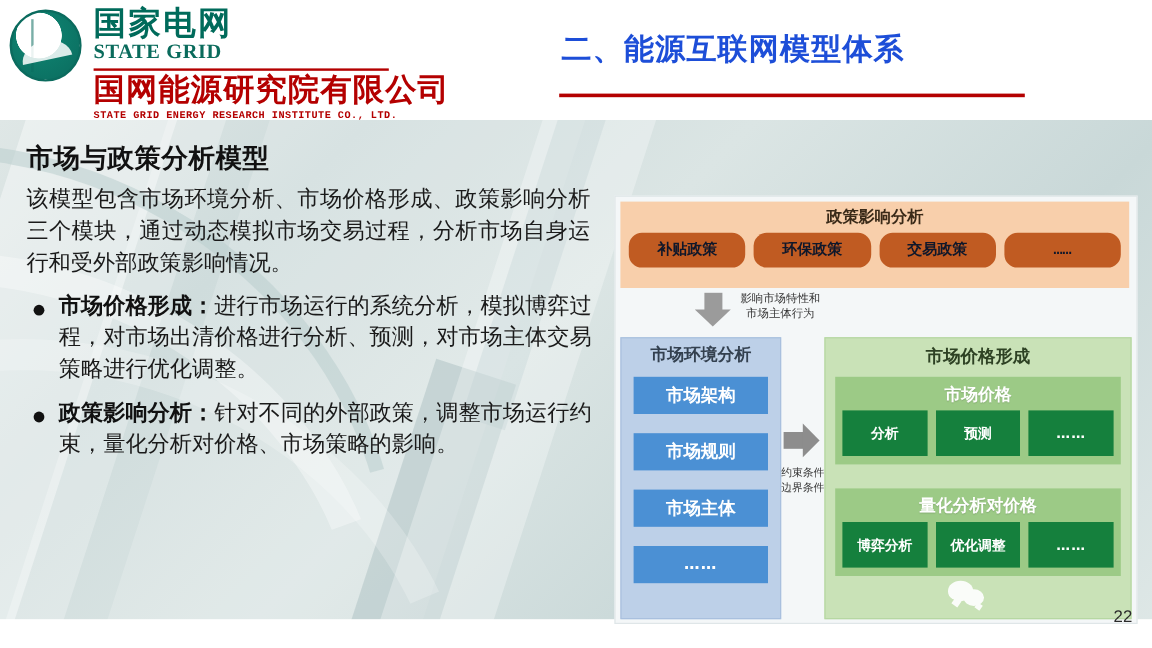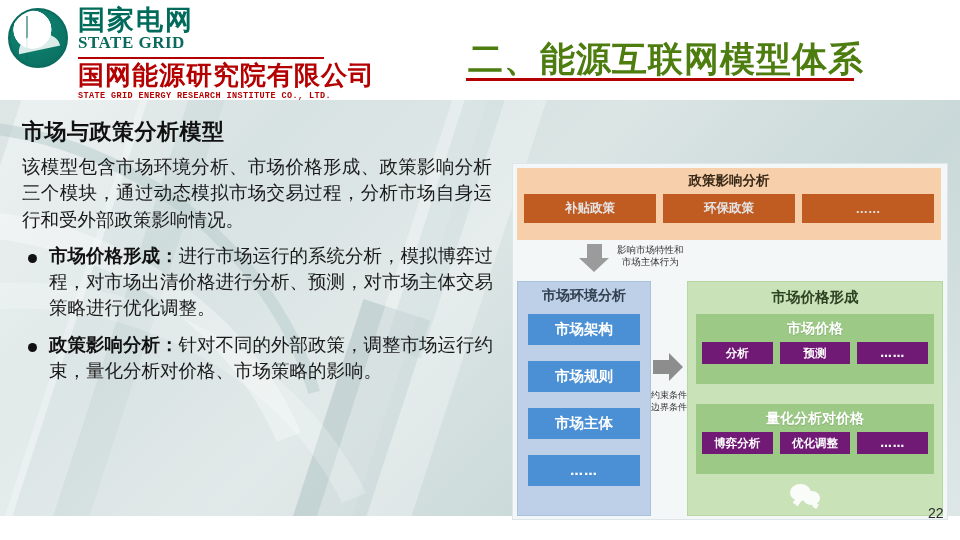--- a/index.html
+++ b/index.html
@@ -23,21 +23,21 @@
   .lt-cn{font-size:27px;font-weight:bold;color:#006b5b;letter-spacing:2px;line-height:1.05;
          font-family:"DejaVu Sans","Liberation Sans",sans-serif;}
   .lt-en{font-size:17px;font-weight:bold;color:#0a6b5c;letter-spacing:.5px;
          font-family:"Liberation Serif","DejaVu Serif",serif;margin-top:-1px;}
   .lt-rule{width:246px;height:2px;background:#b40000;margin:4px 0 3px 0;}
   .lt-cn2{font-size:26px;font-weight:bold;color:#b40000;letter-spacing:1px;line-height:1.05;
           font-family:"DejaVu Sans","Liberation Sans",sans-serif;}
   .lt-en2{font-size:8.5px;font-weight:bold;color:#b40000;letter-spacing:.4px;
           font-family:Liberation Mono, monospace;margin-top:1px;}
 
-  .slide-title{position:absolute;left:468px;top:36px;font-size:35px;font-weight:bold;color:#4d7c0f;
+  .slide-title{position:absolute;left:468px;top:24px;font-size:25px;font-weight:bold;color:#1d4ed8;
      letter-spacing:1px;font-family:"DejaVu Sans","Liberation Sans",sans-serif;white-space:nowrap;}
   .title-rule{position:absolute;left:466px;top:78px;width:388px;height:3px;background:#b40000;}
 
   
   .bodybg{position:absolute;left:0;top:100px;width:960px;height:440px;overflow:hidden;
      background:linear-gradient(135deg,#dfe7e6 0%,#cfdcdc 22%,#dbe5e4 45%,#c9d8d8 70%,#dfe8e7 100%);}
   .sw{position:absolute;background:rgba(255,255,255,.40);}
   .sw1{left:-60px;top:-120px;width:120px;height:760px;transform:rotate(18deg);}
   .sw2{left:60px;top:-140px;width:46px;height:780px;transform:rotate(18deg);background:rgba(255,255,255,.26);}
   .sw3{left:150px;top:-160px;width:250px;height:820px;transform:rotate(18deg);background:rgba(255,255,255,.18);}
@@ -67,23 +67,23 @@
      font-family:"DejaVu Sans","Liberation Sans",sans-serif;}
   .btxt b{font-weight:bold;color:#111;}
 
   
   .diagram{position:absolute;left:512px;top:163px;width:434px;height:355px;
      background:#f4f7f8;border:1px solid #dfe6e8;z-index:4;}
   .policy{position:absolute;left:4px;top:4px;width:424px;height:72px;background:#f8cfab;}
   .policy-title{text-align:center;font-size:13.5px;color:#3a2a18;font-weight:bold;padding-top:4px;
      font-family:"DejaVu Sans","Liberation Sans",sans-serif;}
   .policy-row{display:flex;gap:7px;padding:4px 7px 0 7px;}
-  .obox{flex:1;height:29px;background:#c05b22;color:#e5e5e5;font-size:12.5px;font-weight:bold;
+  .obox{flex:1;height:29px;background:#c05b22;color:#0f172a;font-size:12.5px;font-weight:bold;
      display:flex;align-items:center;justify-content:center;
-     font-family:Liberation Sans, sans-serif;}
+     font-family:Liberation Mono, monospace;border-radius:11px;}
 
   .arrow-down{position:absolute;left:66px;top:80px;width:0;height:0;}
   .arrow-down .shaft{position:absolute;left:8px;top:0;width:15px;height:16px;background:#9b9b9b;}
   .arrow-down .head{position:absolute;left:0;top:14px;width:0;height:0;
      border-left:15px solid transparent;border-right:15px solid transparent;border-top:14px solid #9b9b9b;}
   .arrow-label{position:absolute;left:104px;top:80px;font-size:9.5px;color:#333;line-height:1.25;text-align:center;
      font-family:"DejaVu Sans","Liberation Sans",sans-serif;}
 
   .market-env{position:absolute;left:4px;top:117px;width:132px;height:233px;
      background:#bdd0e8;border:1px solid #a9c0de;}
@@ -98,26 +98,26 @@
   .arrow-right .shaft{position:absolute;left:0;top:7px;width:17px;height:14px;background:#8d8d8d;}
   .arrow-right .head{position:absolute;left:16px;top:0;width:0;height:0;
      border-top:14px solid transparent;border-bottom:14px solid transparent;border-left:14px solid #8d8d8d;}
   .arrow-right-label{position:absolute;left:138px;top:226px;font-size:9px;color:#333;line-height:1.3;
      font-family:"DejaVu Sans","Liberation Sans",sans-serif;}
 
   .price{position:absolute;left:174px;top:117px;width:254px;height:233px;
      background:#c9e2b7;border:1px solid #b6d7a2;}
   .price-title{text-align:center;font-size:14.5px;color:#2e4224;font-weight:bold;padding-top:6px;
      font-family:"DejaVu Sans","Liberation Sans",sans-serif;}
-  .ggroup{margin:7px 8px 0 8px;background:#9cca86;padding:4px 6px 20px 6px;}
+  .ggroup{margin:7px 8px 0 8px;background:#9cca86;padding:4px 6px 7px 6px;}
   .ggroup-title{text-align:center;font-size:14px;color:#fff;font-weight:bold;padding:2px 0 4px 0;
      text-shadow:0 1px 1px rgba(0,0,0,.15);
      font-family:"DejaVu Sans","Liberation Sans",sans-serif;}
   .grow{display:flex;gap:7px;}
-  .gbox{flex:1;height:22px;background:#701a75;color:#fff;font-size:11.5px;font-weight:bold;
+  .gbox{flex:1;height:38px;background:#15803d;color:#fff;font-size:11.5px;font-weight:bold;
      display:flex;align-items:center;justify-content:center;
      font-family:"DejaVu Sans","Liberation Sans",sans-serif;}
   .gbox.dots{letter-spacing:1px;}
 
   
   .watermark{position:absolute;left:790px;top:482px;display:flex;align-items:center;z-index:6;opacity:.92;}
   .wechat{position:relative;width:32px;height:25px;flex:0 0 auto;}
   .wechat .big{position:absolute;left:0;top:2px;width:21px;height:17px;border-radius:50% 50% 48% 48%;background:#ffffff;}
   .wechat .big:after{content:"";position:absolute;left:4px;bottom:-4px;width:6px;height:6px;
      background:#ffffff;transform:rotate(35deg);}
@@ -179,20 +179,21 @@
     </div>
   </div>
 
   <div class="diagram">
 
     <div class="policy">
       <div class="policy-title">政策影响分析</div>
       <div class="policy-row">
         <div class="obox">补贴政策</div>
         <div class="obox">环保政策</div>
+        <div class="obox">交易政策</div>
         <div class="obox">……</div>
       </div>
     </div>
 
     <div class="arrow-down">
       <div class="shaft"></div>
       <div class="head"></div>
     </div>
     <div class="arrow-label">
       <div>影响市场特性和</div>

